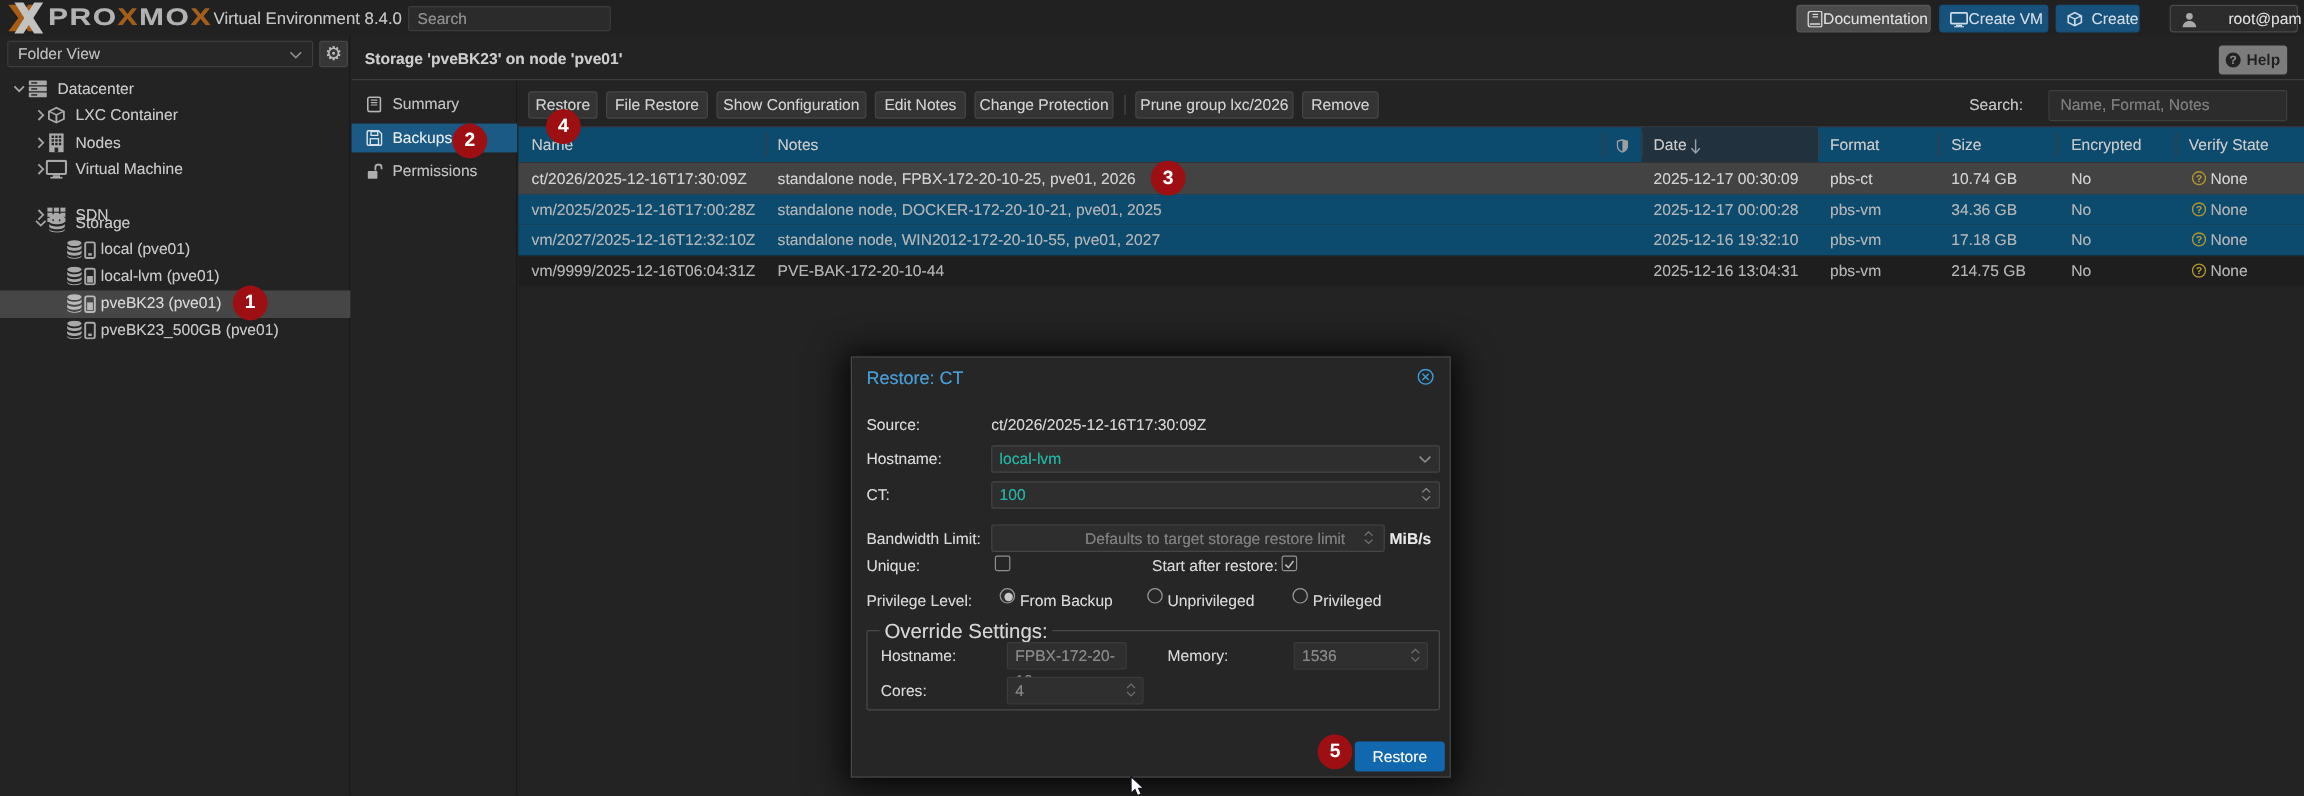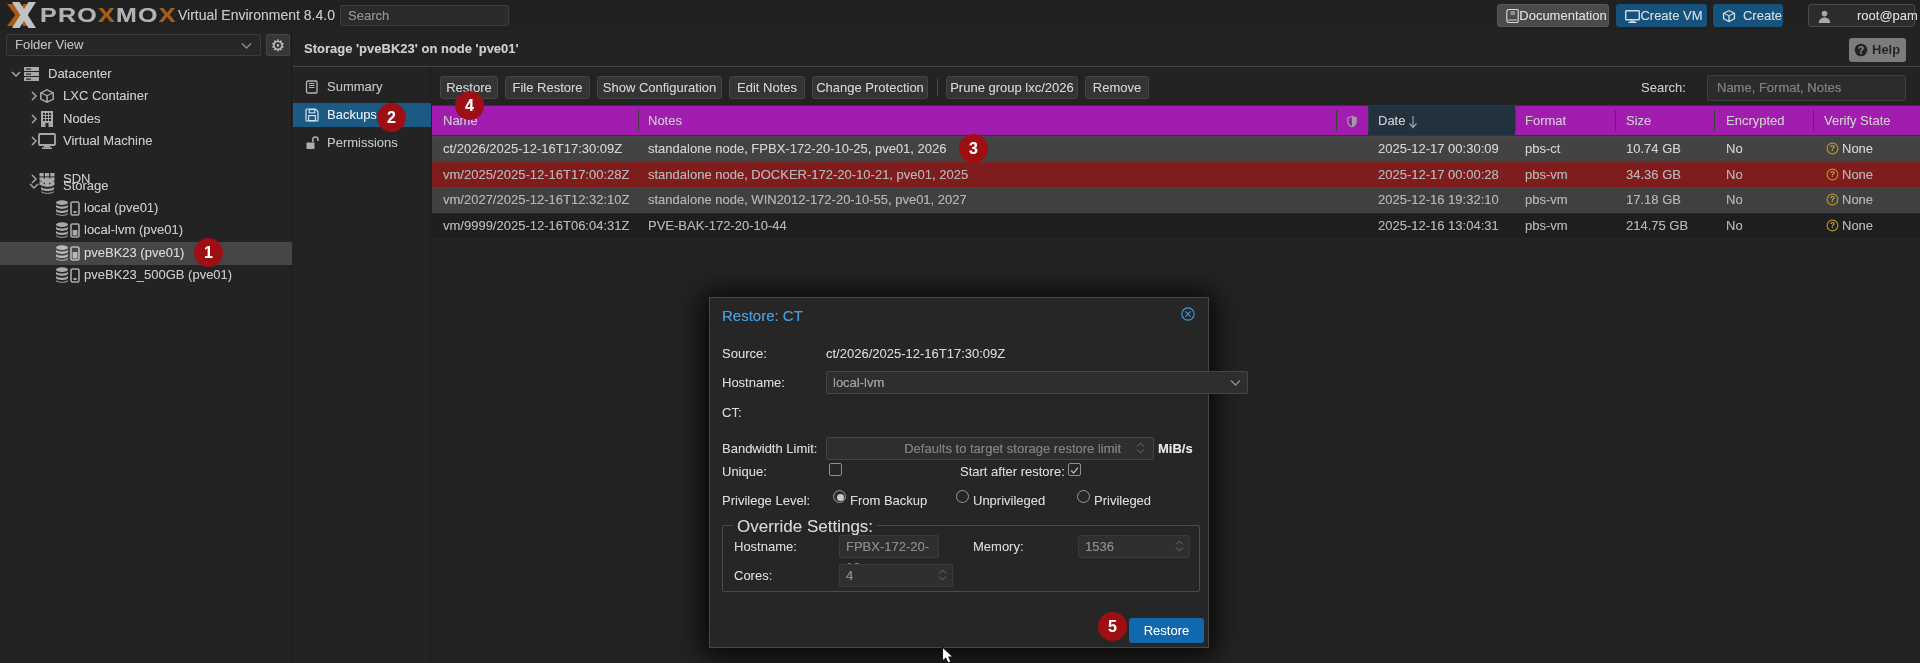--- a/index.html
+++ b/index.html
@@ -41,34 +41,34 @@
 .snitem { position:absolute; left:0; width:138px; height:24px; line-height:24px; font-size:13px; color:#c0c0c0; }
 .snitem .sico { position:absolute; left:12px; top:5px; width:14px; height:14px; }
 .snitem .slbl { position:absolute; left:34px; }
 #sn-backups { background:#1b5a84; color:#e8eef3; }
 
 
 #tablearea { position:absolute; left:432px; top:67px; width:1488px; height:596px; background:#232323; }
 .tbtn { position:absolute; top:9px; height:23px; background:#343434; border:1px solid #454545; border-radius:3px; color:#d2d2d2; font-size:13px; text-align:center; line-height:21px; }
 #tsearchlbl { position:absolute; left:1209px; top:13px; font-size:13px; color:#c6c6c6; }
 #tsearch { position:absolute; left:1275px; top:8px; width:199px; height:26px; background:#2c2c2c; border:1px solid #3e3e3e; border-radius:2px; color:#7c7c7c; font-size:13px; line-height:24px; padding-left:9px; }
-#thead { position:absolute; left:0; top:38px; width:1488px; height:31px; background:#a21caf; border-top:1px solid #343434; border-bottom:1px solid #343434; }
+#thead { position:absolute; left:0; top:38px; width:1488px; height:31px; background:#0c4a6e; border-top:1px solid #343434; border-bottom:1px solid #343434; }
 #thead .hcell { position:absolute; top:0; height:29px; line-height:29px; font-size:13px; color:#cbcbcb; }
 #thead .hsep { position:absolute; top:4px; width:1px; height:21px; background:#3e3e3e; }
 #datecol { position:absolute; left:936px; top:0; width:147px; height:29px; background:#22313e; }
 .grow { position:absolute; left:0; width:1488px; height:26px; line-height:26px; font-size:13px; color:#b4b4b4; white-space:nowrap; box-shadow:inset 0 1px 0 rgba(255,255,255,0.03); }
 .grow span { position:absolute; top:0; }
 .c-name { left:11px; } .c-notes { left:216px; } .c-date { left:946px; } .c-fmt { left:1093px; } .c-size { left:1194px; } .c-enc { left:1294px; } .c-ver { left:1410px; }
 
 
 #dlg { position:absolute; left:709px; top:297px; width:500px; height:351px; background:#262626; border:1px solid #474747; box-shadow:0 2px 26px 6px rgba(0,0,0,0.85); }
 #dlg .title { position:absolute; left:12px; top:9px; font-size:15px; color:#3d9ede; }
 #dlgclose { position:absolute; left:471px; top:9px; width:14px; height:14px; }
 .dlbl { position:absolute; left:12px; font-size:13px; color:#d9d9d9; }
-.dfield { position:absolute; left:116px; width:422px; height:23px; background:#2e2e2e; border:1px solid #454545; border-radius:2px; font-size:13px; line-height:21px; padding-left:6px; color:#a3a3a3; }
+.dfield { position:absolute; left:116px; width:374px; height:23px; background:#2e2e2e; border:1px solid #454545; border-radius:2px; font-size:13px; line-height:21px; padding-left:6px; color:#14b8a6; }
 .dis { background:#2f2f2f; border-color:#3a3a3a; color:#888888; }
 #fieldset1 { position:absolute; left:12px; top:227px; width:478px; height:67px; border:1px solid #4a4a4a; border-radius:2px; }
 #btn-restore { position:absolute; left:419px; top:320px; width:75px; height:25px; background:#1268ae; border-radius:3px; color:#ffffff; font-size:13px; text-align:center; line-height:25px; }
 
 
 .circ { position:absolute; width:29px; height:29px; border-radius:50%; background:#9d0f13; color:#ffffff; font-size:16px; font-weight:bold; text-align:center; line-height:29px; }
 </style>
 </head>
 <body>
 
@@ -342,34 +342,34 @@
     <span class="c-date">2025-12-17 00:30:09</span>
     <span class="c-fmt">pbs-ct</span>
     <span class="c-size">10.74 GB</span>
     <span class="c-enc">No</span>
     <svg class="vicon" style="position:absolute;left:1394px;top:6px;" width="13" height="13" viewBox="0 0 14 14">
         <circle cx="7" cy="7" r="5.8" fill="none" stroke="#b2952c" stroke-width="1.25"></circle>
         <text x="7" y="10.2" text-anchor="middle" font-size="9" font-weight="bold" fill="#b2952c">?</text>
       </svg>
     <span class="c-ver">None</span>
   </div>
-  <div class="grow" style="top:95px;height:25px;background:#7f1d1d;">
+  <div class="grow" style="top:95px;height:25px;background:#0c4a6e;">
     <span class="c-name">vm/2025/2025-12-16T17:00:28Z</span>
     <span class="c-notes">standalone node, DOCKER-172-20-10-21, pve01, 2025</span>
     <span class="c-date">2025-12-17 00:00:28</span>
     <span class="c-fmt">pbs-vm</span>
     <span class="c-size">34.36 GB</span>
     <span class="c-enc">No</span>
     <svg class="vicon" style="position:absolute;left:1394px;top:6px;" width="13" height="13" viewBox="0 0 14 14">
         <circle cx="7" cy="7" r="5.8" fill="none" stroke="#b2952c" stroke-width="1.25"></circle>
         <text x="7" y="10.2" text-anchor="middle" font-size="9" font-weight="bold" fill="#b2952c">?</text>
       </svg>
     <span class="c-ver">None</span>
   </div>
-  <div class="grow" style="top:120px;height:26px;background:#404040;">
+  <div class="grow" style="top:120px;height:26px;background:#0c4a6e;">
     <span class="c-name">vm/2027/2025-12-16T12:32:10Z</span>
     <span class="c-notes">standalone node, WIN2012-172-20-10-55, pve01, 2027</span>
     <span class="c-date">2025-12-16 19:32:10</span>
     <span class="c-fmt">pbs-vm</span>
     <span class="c-size">17.18 GB</span>
     <span class="c-enc">No</span>
     <svg class="vicon" style="position:absolute;left:1394px;top:6px;" width="13" height="13" viewBox="0 0 14 14">
         <circle cx="7" cy="7" r="5.8" fill="none" stroke="#b2952c" stroke-width="1.25"></circle>
         <text x="7" y="10.2" text-anchor="middle" font-size="9" font-weight="bold" fill="#b2952c">?</text>
       </svg>
@@ -401,20 +401,25 @@
   <div class="dlbl" style="left:116px;top:48px;color:#d6d6d6;">ct/2026/2025-12-16T17:30:09Z</div>
 
   <div class="dlbl" style="top:77px;">Hostname:</div>
   <div class="dfield" style="top:73px;">local-lvm
     <svg style="position:absolute;right:6px;top:7px;" width="11" height="8" viewBox="0 0 11 8">
         <path d="M1 1.5 L5.5 6 L10 1.5" fill="none" stroke="#8f8f8f" stroke-width="1.3"></path>
       </svg>
   </div>
 
   <div class="dlbl" style="top:107px;">CT:</div>
+  <div class="dfield" style="top:103px;">100
+    <svg style="position:absolute;right:6px;top:3px;" width="9" height="14" viewBox="0 0 11 16">
+        <path d="M1.5 6 L5.5 2 L9.5 6 M1.5 10 L5.5 14 L9.5 10" fill="none" stroke="#8f8f8f" stroke-width="1.2"></path>
+      </svg>
+  </div>
 
   <div class="dlbl" style="top:143px;">Bandwidth Limit:</div>
   <div class="dfield" style="top:139px;width:328px;color:#7d7d7d;text-align:right;padding-right:32px;">Defaults to target storage restore limit
     <svg style="position:absolute;right:8px;top:3px;" width="9" height="14" viewBox="0 0 11 16">
         <path d="M1.5 6 L5.5 2 L9.5 6 M1.5 10 L5.5 14 L9.5 10" fill="none" stroke="#777777" stroke-width="1.2"></path>
       </svg>
   </div>
   <div class="dlbl" style="left:448px;top:143px;font-weight:bold;color:#e8e8e8;">MiB/s</div>
 
   <div class="dlbl" style="top:166px;">Unique:</div>

